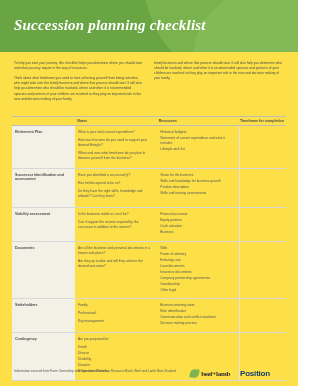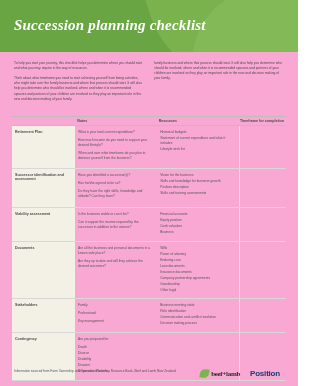--- a/index.html
+++ b/index.html
@@ -1,17 +1,17 @@
 <!DOCTYPE html>
 <html><head>
 <meta charset="utf-8">
 <style>
   html,body{margin:0;padding:0;background:#fff;}
   body{width:298px;height:386px;font-family:"Liberation Sans",sans-serif;color:#3b3b3b;overflow:hidden;}
-  .page{position:relative;width:298px;height:386px;background:#f9a8d4;}
+  .page{position:relative;width:298px;height:386px;background:#fde047;}
 
   
   .header{position:relative;height:52px;background:#6aa544;overflow:hidden;}
   .header .swoosh{position:absolute;right:-10px;top:-28px;width:150px;height:110px;background:#7cb450;transform:rotate(-18deg);border-radius:0 0 0 90px;opacity:.85;}
   .header .swoosh2{position:absolute;right:-40px;top:-10px;width:140px;height:90px;background:#8cbf5e;transform:rotate(12deg);border-radius:70px 0 0 0;opacity:.55;}
   .header h1{position:absolute;left:14px;top:17px;margin:0;font-family:"Liberation Serif",serif;font-style:italic;font-weight:bold;font-size:15px;color:#ffffff;letter-spacing:.2px;}
 
   
   .intro{display:flex;gap:10px;padding:9px 14px 7px 14px;}
   .intro p{margin:0 0 5px 0;font-size:3.3px;line-height:1.55;color:#4a4a4a;}
@@ -26,21 +26,21 @@
   .thead .c4{width:17%;}
   .row{display:flex;border-bottom:1px solid #d8d8d8;min-height:10px;}
   .row .c1{width:23%;background:#f3f0e6;padding:4px 3px 5px 3px;box-sizing:border-box;font-size:3.6px;font-weight:bold;color:#4a4a4a;}
   .row .c2{width:30%;padding:4px 4px 5px 3px;box-sizing:border-box;}
   .row .c3{width:30%;padding:4px 4px 5px 3px;box-sizing:border-box;}
   .row .c4{width:17%;padding:4px 3px 5px 3px;box-sizing:border-box;border-left:1px solid #e2e2e2;}
   .q{font-size:3.3px;line-height:1.5;color:#555;margin:0 0 3px 0;}
   ul.items{list-style:none;margin:0;padding:0;}
   ul.items li{font-size:3.3px;line-height:1.5;color:#555;margin:0 0 1px 0;}
 
-  .footer{position:absolute;left:0;right:6px;bottom:0;height:34px;}
+  .footer{position:absolute;left:0;right:16px;bottom:0;height:34px;}
   .foot-note{position:absolute;left:14px;bottom:12px;font-size:3.2px;line-height:1.5;color:#555;}
   .logos{position:absolute;right:12px;bottom:8px;display:flex;align-items:center;gap:10px;}
   .logo-bl{display:flex;align-items:center;gap:2px;}
   .logo-bl .txt{font-size:7px;font-weight:bold;color:#2d2d2d;font-family:"Liberation Serif",serif;letter-spacing:-.3px;}
   .leaf{width:9px;height:9px;background:#7cb450;border-radius:60% 0 60% 0;transform:rotate(10deg);}
   .logo-dnz{font-size:8px;font-weight:bold;color:#17406e;font-family:"Liberation Sans",sans-serif;letter-spacing:-.2px;}
 </style>
 </head>
 <body>
 

